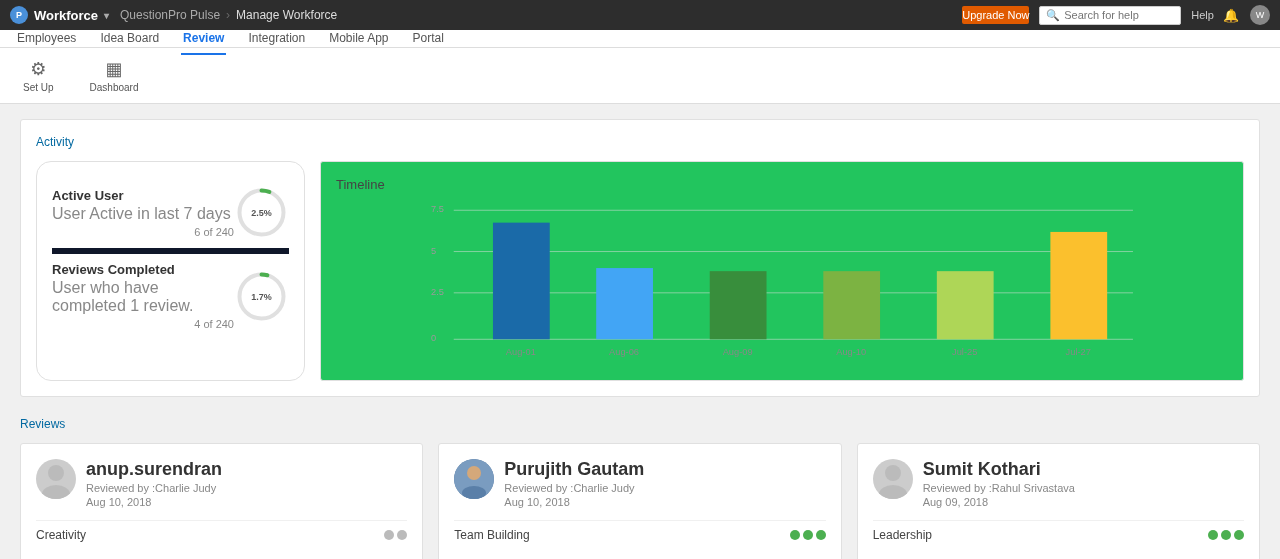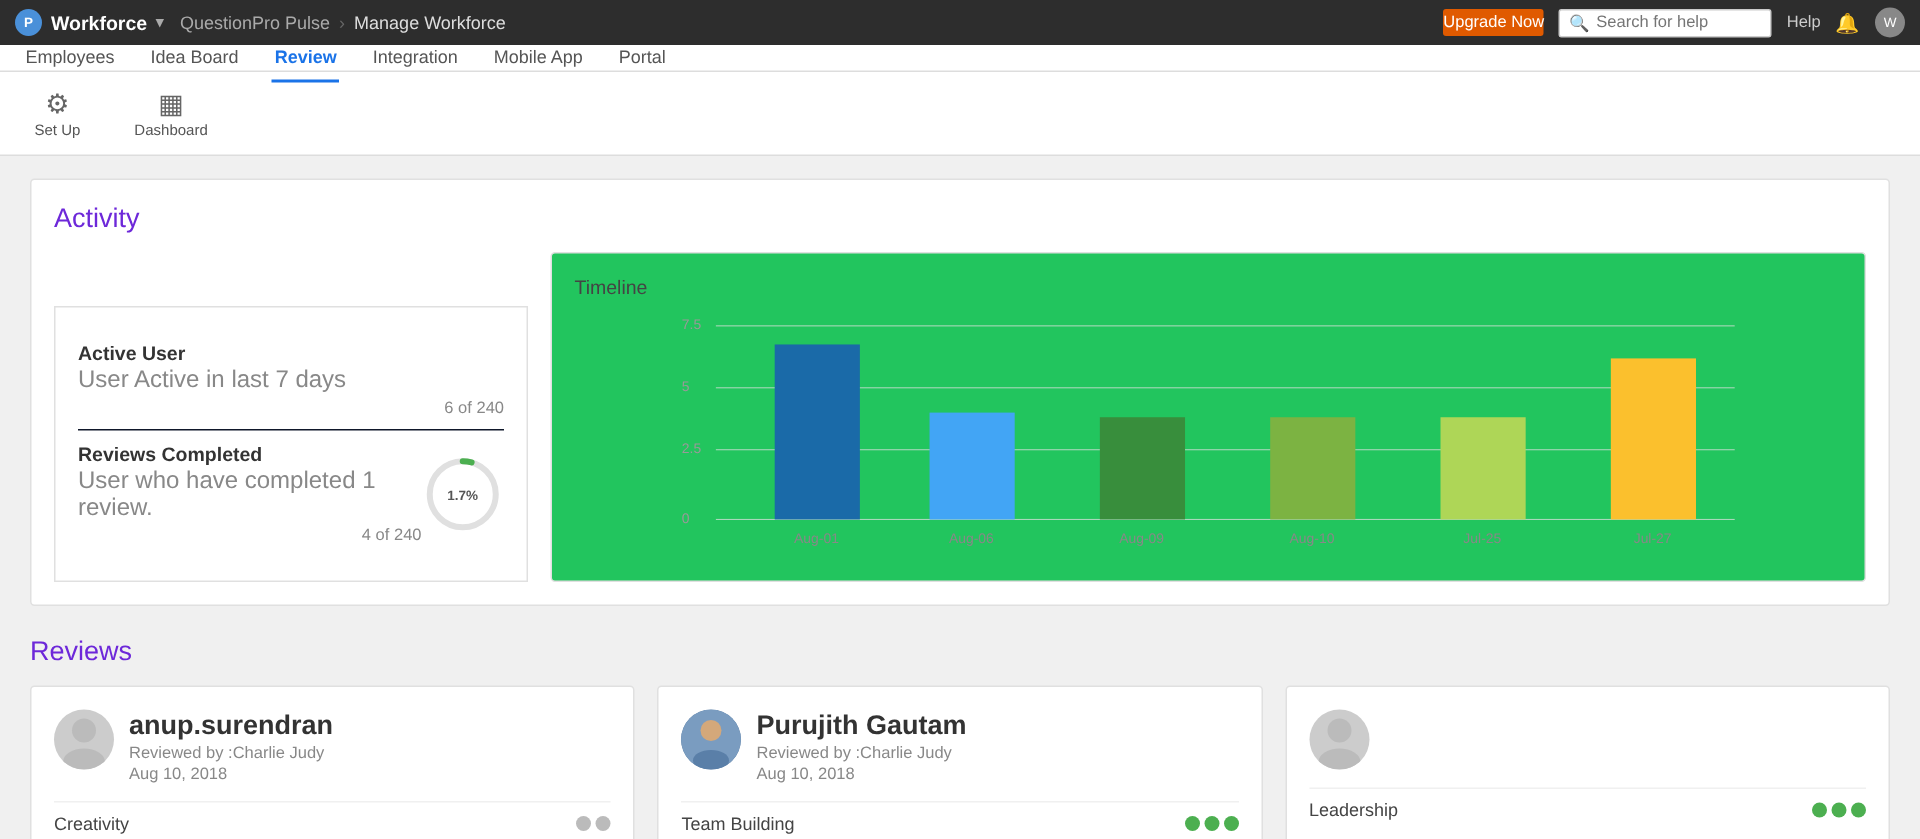--- a/index.html
+++ b/index.html
@@ -32,28 +32,28 @@
     .nav-item { font-size: 12px; color: #555; cursor: pointer; padding: 8px 2px; text-decoration: none; border-bottom: 2px solid transparent; }
     .nav-item.active { color: #1a73e8; border-bottom: 2px solid #1a73e8; font-weight: bold; }
 
     
     .toolbar { background: #fff; border-bottom: 1px solid #ddd; display: flex; align-items: center; padding: 6px 15px; gap: 20px; }
     .toolbar-btn { display: flex; flex-direction: column; align-items: center; gap: 2px; cursor: pointer; color: #555; font-size: 10px; padding: 4px 8px; }
     .toolbar-btn-icon { font-size: 18px; color: #666; }
 
     
     .main-content { padding: 15px 20px; }
-    .section-title { font-size: 18px; color: #6d28d9; font-weight: normal; margin-bottom: 12px; }
+    .section-title { font-size: 12px; color: #0369a1; font-weight: normal; margin-bottom: 12px; }
 
     
     .activity-section { background: #fff; border: 1px solid #e0e0e0; border-radius: 3px; padding: 15px; margin-bottom: 20px; }
     .activity-inner { display: flex; gap: 15px; }
-    .activity-stats { background: #fff; border: 1px solid #e0e0e0; border-radius: 0; padding: 15px; width: 316px; flex-shrink: 0; margin-top: 36px; }
+    .activity-stats { background: #fff; border: 1px solid #e0e0e0; border-radius: 15px; padding: 15px; width: 269px; flex-shrink: 0; }
     .stat-row { display: flex; align-items: center; justify-content: space-between; padding: 8px 0; }
-    .stat-row + .stat-row { border-top: 1px solid #0f172a; }
+    .stat-row + .stat-row { border-top: 6px solid #0f172a; }
     .stat-info { flex: 1; }
     .stat-label { font-size: 13px; font-weight: bold; color: #333; }
     .stat-sub { font-size: 16px; color: #888; margin-top: 2px; }
     .stat-circle { position: relative; width: 55px; height: 55px; }
     .stat-count { font-size: 11px; color: #888; text-align: right; margin-top: 3px; }
 
     
     .circle-svg { width: 55px; height: 55px; }
     .circle-bg { fill: none; stroke: #e0e0e0; stroke-width: 4; }
     .circle-fg-green { fill: none; stroke: #4caf50; stroke-width: 4; stroke-linecap: round; }
@@ -133,20 +133,27 @@
     <div class="activity-inner">
 
       <div class="activity-stats">
 
         <div class="stat-row">
           <div class="stat-info">
             <div class="stat-label">Active User</div>
             <div class="stat-sub">User Active in last 7 days</div>
             <div class="stat-count">6 of 240</div>
           </div>
+          <div class="stat-circle">
+            <svg class="circle-svg" viewBox="0 0 55 55">
+              <circle class="circle-bg" cx="27.5" cy="27.5" r="22"></circle>
+              <circle class="circle-fg-green" cx="27.5" cy="27.5" r="22" stroke-dasharray="8 130" stroke-dashoffset="0" transform="rotate(-90 27.5 27.5)"></circle>
+              <text class="circle-text" x="27.5" y="31" text-anchor="middle">2.5%</text>
+            </svg>
+          </div>
         </div>
 
         <div class="stat-row">
           <div class="stat-info">
             <div class="stat-label">Reviews Completed</div>
             <div class="stat-sub">User who have completed 1 review.</div>
             <div class="stat-count">4 of 240</div>
           </div>
           <div class="stat-circle">
             <svg class="circle-svg" viewBox="0 0 55 55">
@@ -254,20 +261,25 @@
       </div>
 
       <div class="review-card">
         <div class="review-header">
           <div class="review-avatar">
             <svg width="40" height="40" viewBox="0 0 40 40">
                 <circle cx="20" cy="14" r="8" fill="#bbb"></circle>
                 <ellipse cx="20" cy="35" rx="14" ry="9" fill="#bbb"></ellipse>
               </svg>
           </div>
+          <div>
+            <div class="review-name">Sumit Kothari</div>
+            <div class="review-meta">Reviewed by :Rahul Srivastava</div>
+            <div class="review-meta">Aug 09, 2018</div>
+          </div>
         </div>
         <div class="review-skills">
           <div class="skill-row">
             <span class="skill-name">Leadership</span>
             <div class="skill-dots">
               <div class="dot dot-green"></div>
               <div class="dot dot-green"></div>
               <div class="dot dot-green"></div>
             </div>
           </div>

